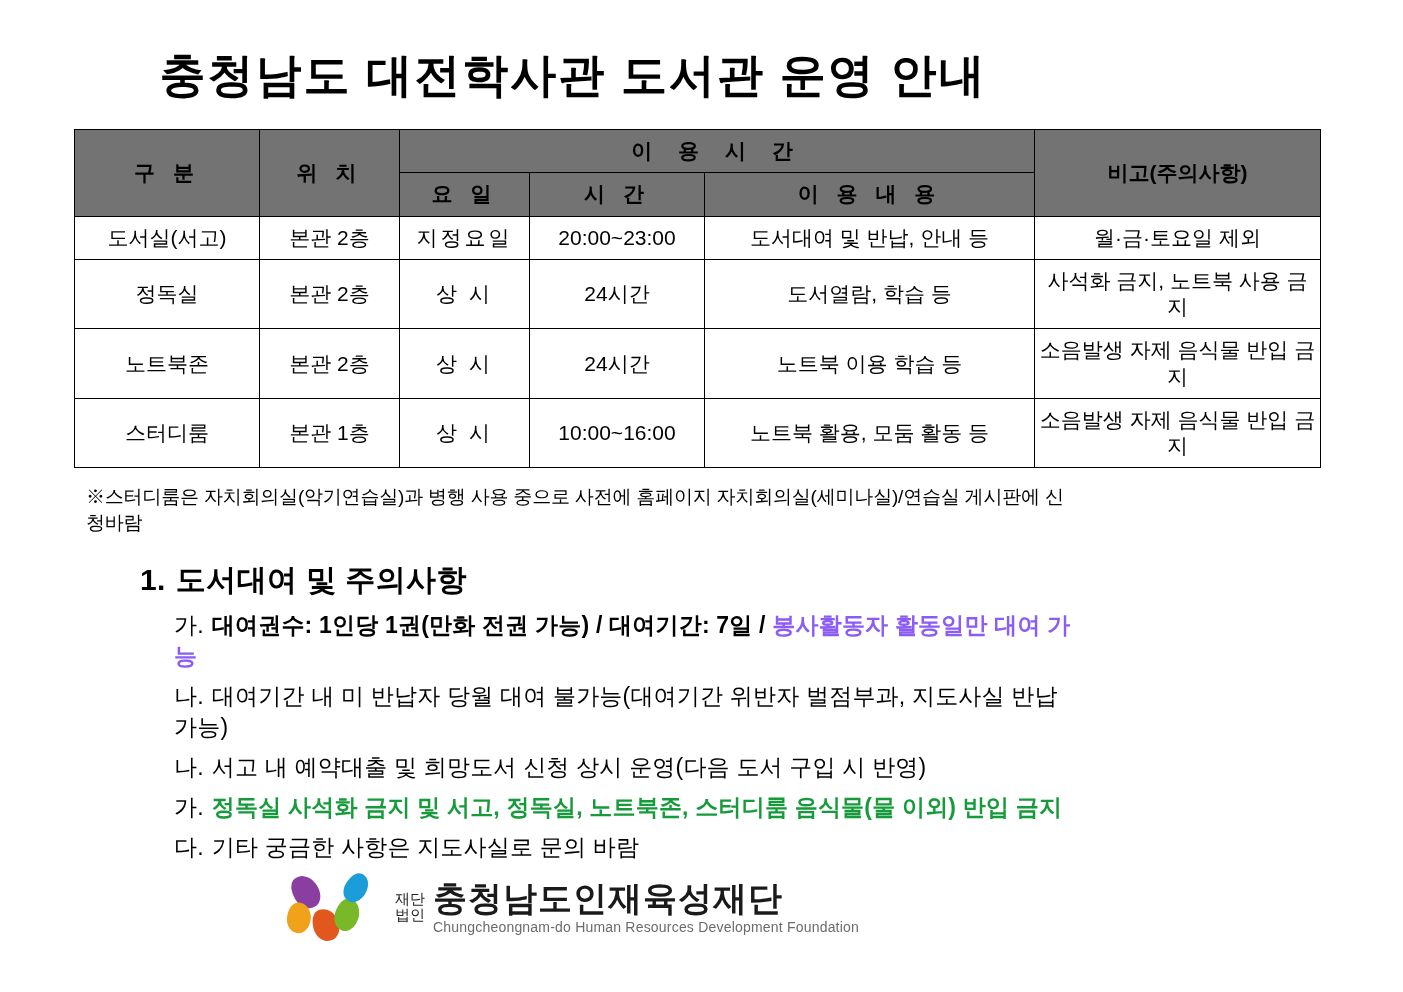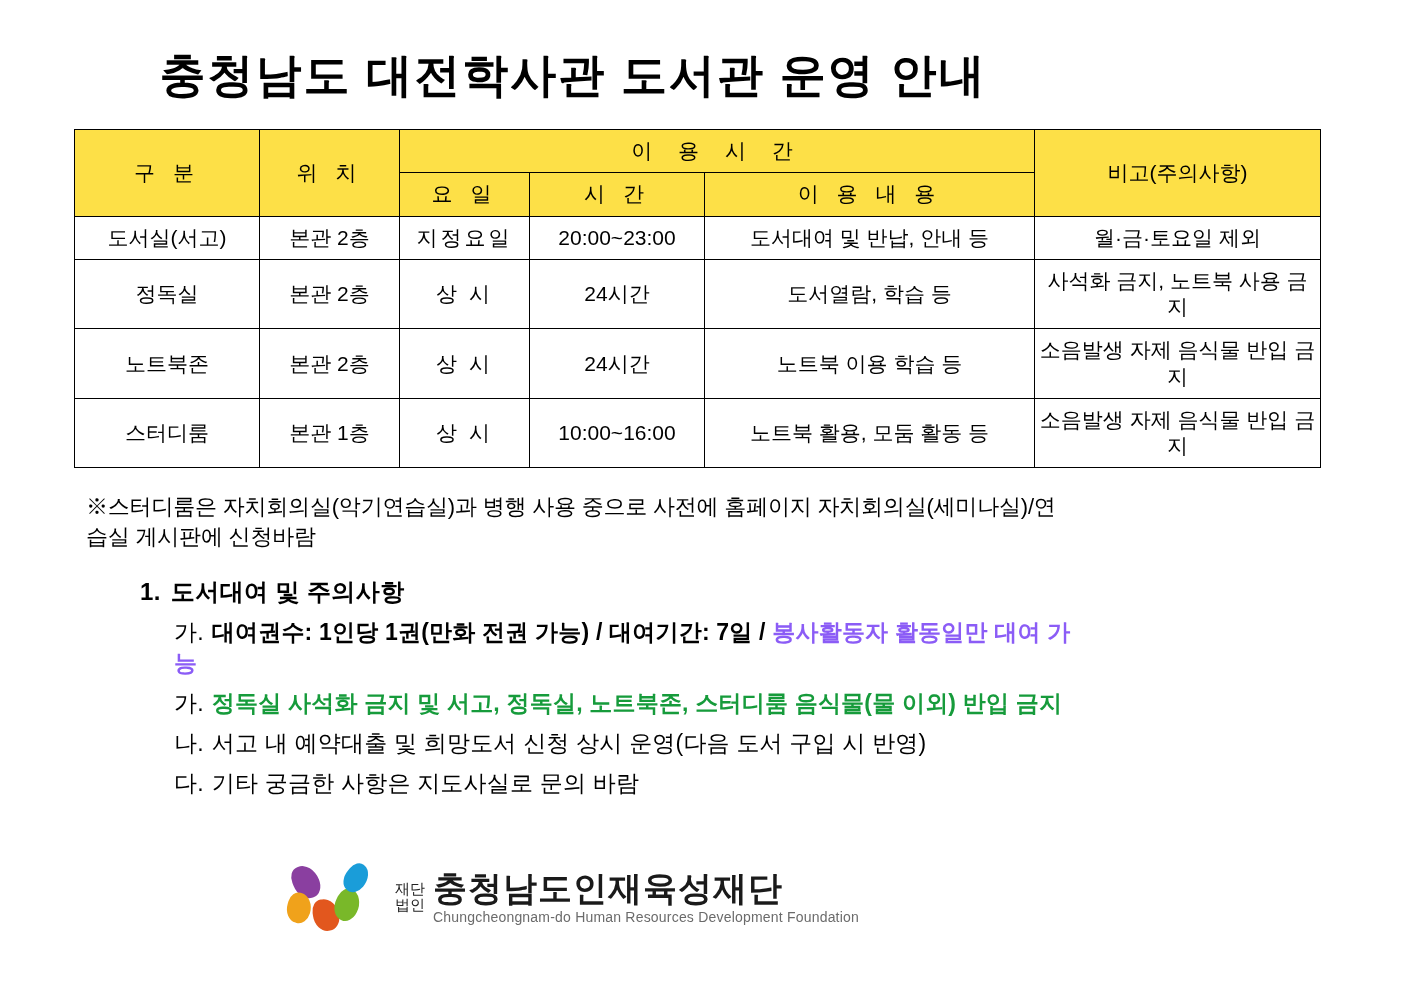--- a/index.html
+++ b/index.html
@@ -41,72 +41,72 @@
   table.info-table th,
   table.info-table td {
     border: 1px solid #000000;
     text-align: center;
     vertical-align: middle;
     font-size: 21px;
     padding: 8px 4px;
     line-height: 1.25;
   }
   table.info-table th {
-    background: #fde047;
-    font-weight: normal;
+    background: #737373;
+    font-weight: bold;
   }
   .th-spaced { letter-spacing: 6px; }
   .th-wide   { letter-spacing: 10px; }
   td.cell-note {
     font-size: 17px;
     letter-spacing: 0px;
   }
   td.cell-day { letter-spacing: 3px; margin-top: 16px; }
   .col-gubun { width: 185px; }
   .col-wichi { width: 140px; }
   .col-yoil  { width: 130px; }
   .col-sigan { width: 175px; }
   .col-naeyong { width: 330px; }
   .col-bigo  { width: 286px; }
 
   
   .table-note {
-    font-size: 22px;
-    margin: 24px 0 0 12px;
+    font-size: 19px;
+    margin: 16px 0 0 12px;
     letter-spacing: -0.2px;
   }
 
   
   .content {
     margin-top: 20px;
     margin-left: 66px;
   }
   .num-item {
-    font-size: 24px;
+    font-size: 30px;
     font-weight: bold;
     margin-top: 24px;
     letter-spacing: 0.4px;
   }
   .num-item .num { margin-right: 10px; }
   .sub-item {
     font-size: 23px;
     margin: 9px 0 0 34px;
     letter-spacing: 0.2px;
   }
   .sub-item .label { margin-right: 8px; }
   .red   { color: #8b5cf6; font-weight: bold; }
   .green { color: #169b3b; font-weight: bold; }
   .bold  { font-weight: bold; }
 
   
   .footer {
     position: absolute;
     left: 0;
     right: 0;
-    bottom: 59px;
+    bottom: 49px;
     display: flex;
     justify-content: center;
     align-items: flex-start;
     margin-top: 35px;
   }
   .logo-wrap {
     display: flex;
     align-items: center;
     gap: 12px;
   }
@@ -218,29 +218,32 @@
   <div class="content">
 
     <div class="num-item">
       <span class="num">1.</span><span>도서대여 및 주의사항</span>
     </div>
 
     <div class="sub-item">
       <span class="label">가.</span><span class="bold">대여권수: 1인당 1권(만화 전권 가능) / 대여기간: 7일 / </span><span class="red">봉사활동자 활동일만 대여 가능</span>
     </div>
 
-
-
+    <div class="sub-item">
+      <span class="label">나.</span><span>대여기간 내 미 반납자 당월 대여 불가능(대여기간 위반자 벌점부과, 지도사실 반납 가능)</span>
+    </div>
+
+
+
+    <div class="sub-item">
+      <span class="label">나.</span><span>서고 내 예약대출 및 희망도서 신청 상시 운영(다음 도서 구입 시 반영)</span>
+    </div>
 
     <div class="sub-item">
       <span class="label">가.</span><span class="green">정독실 사석화 금지 및 서고, 정독실, 노트북존, 스터디룸 음식물(물 이외) 반입 금지</span>
-    </div>
-
-    <div class="sub-item">
-      <span class="label">나.</span><span>서고 내 예약대출 및 희망도서 신청 상시 운영(다음 도서 구입 시 반영)</span>
     </div>
 
     <div class="sub-item">
       <span class="label">다.</span><span>기타 궁금한 사항은 지도사실로 문의 바람</span>
     </div>
 
   </div>
 
   <div class="footer">
     <div class="logo-wrap">

